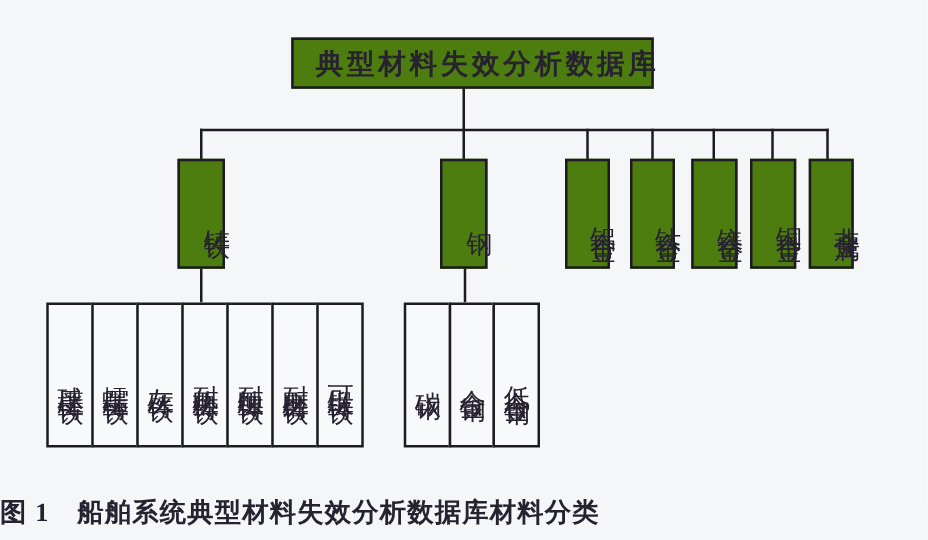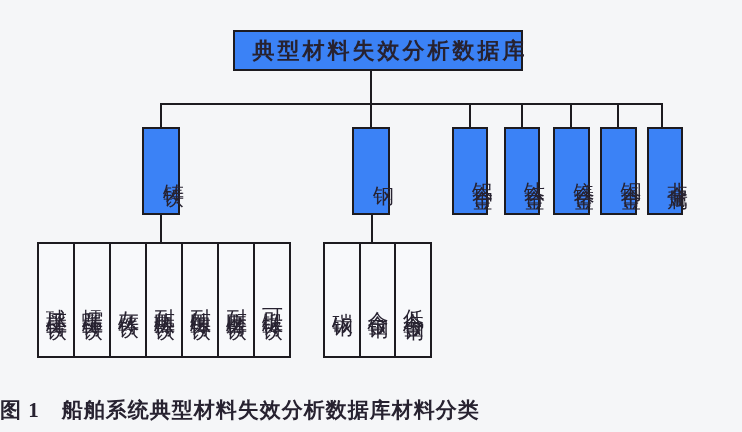--- a/index.html
+++ b/index.html
@@ -20,21 +20,21 @@
   }
 
   .line {
     position: absolute;
     background: #1d1b20;
   }
 
   .node {
     position: absolute;
     border: 2px solid #1d1b20;
-    background: #3b82f6;
+    background: #4d7c0f;
     display: flex;
     align-items: center;
     justify-content: center;
     padding-left: 24px;
   }
 
   .root-box {
     left: 233px; top: 30px;
     width: 290px; height: 41px;
   }

